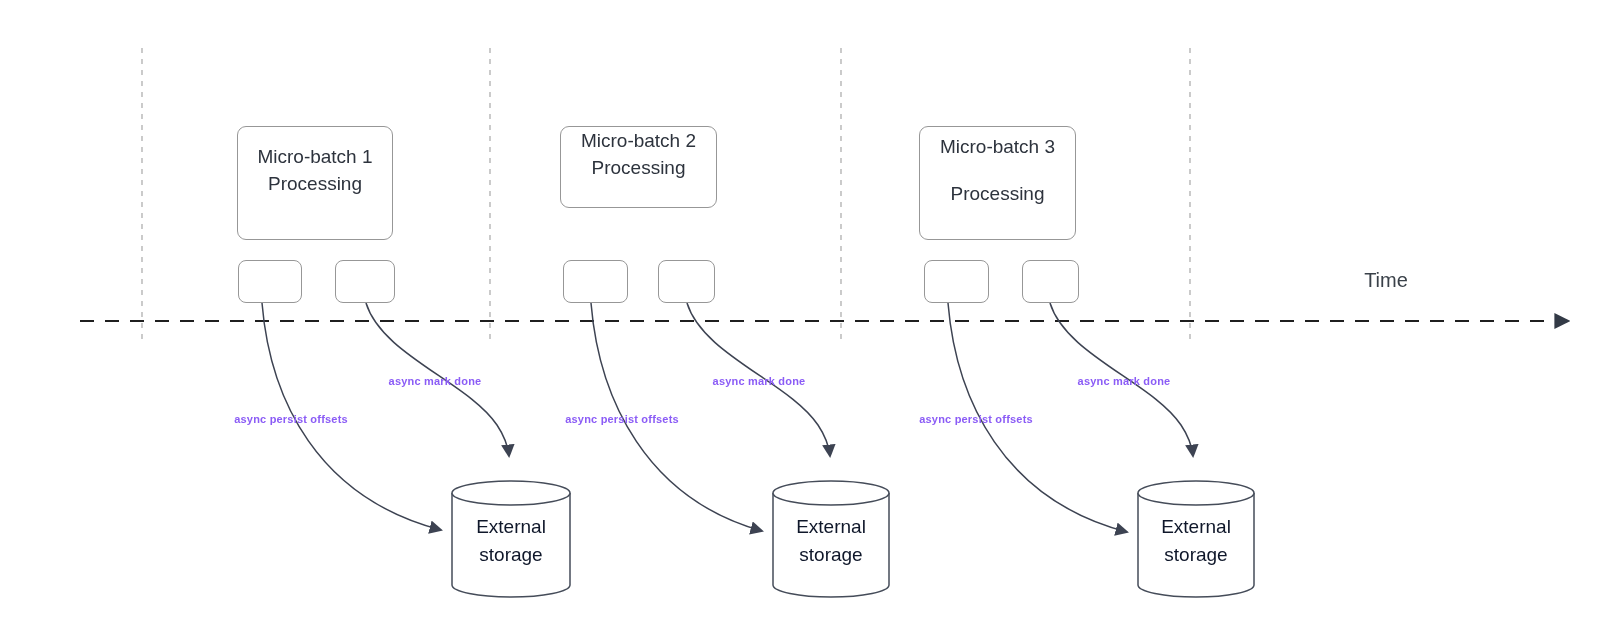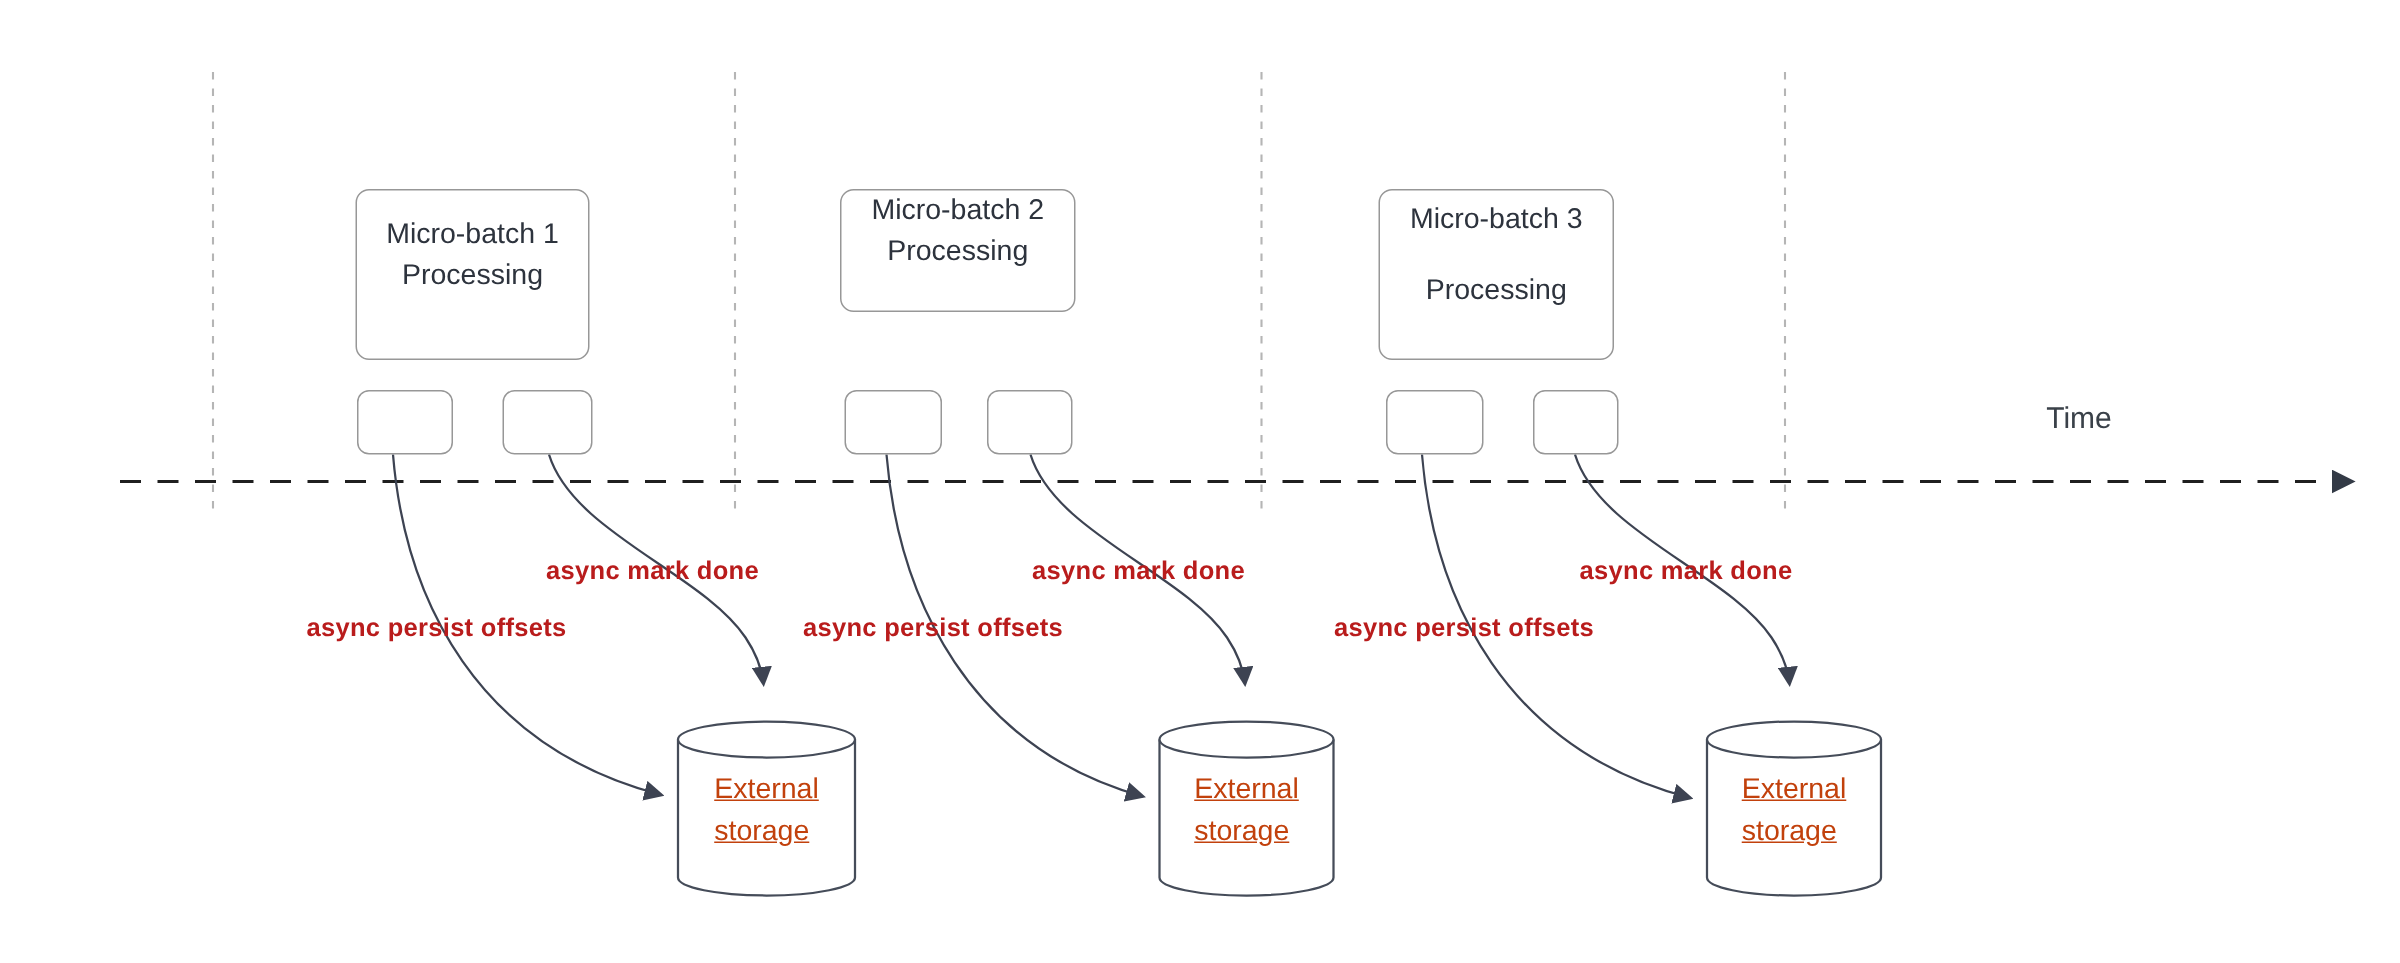--- a/index.html
+++ b/index.html
@@ -12,25 +12,25 @@
     position:absolute;box-sizing:border-box;border:1px solid #979797;border-radius:9px;
     background:#ffffff;display:flex;flex-direction:column;align-items:center;justify-content:center;
     color:#2d333d;font-size:19px;line-height:27px;text-align:center;padding-bottom:26px;
   }
   .sub-box{
     position:absolute;box-sizing:border-box;border:1px solid #979797;border-radius:8px;
     background:#ffffff;
   }
   .arrow-label{
     position:absolute;transform:translate(-50%,-50%);white-space:nowrap;
-    font-size:17px;font-weight:bold;color:#b91c1c;letter-spacing:.2px;
+    font-size:11px;font-weight:bold;color:#8b5cf6;letter-spacing:.2px;
   }
   .storage-label{
-    position:absolute;transform:translate(-50%,0);white-space:nowrap;
-    font-size:19px;line-height:28px;color:#c2410c;text-decoration:underline;
+    position:absolute;transform:translate(-50%,0);text-align:center;white-space:nowrap;
+    font-size:19px;line-height:28px;color:#0f172a;
   }
   .time-label{
     position:absolute;transform:translate(-50%,-50%);font-size:20px;color:#3a4149;white-space:nowrap;
   }
 </style>
 </head>
 <body>
 
 <div class="stage">
 

